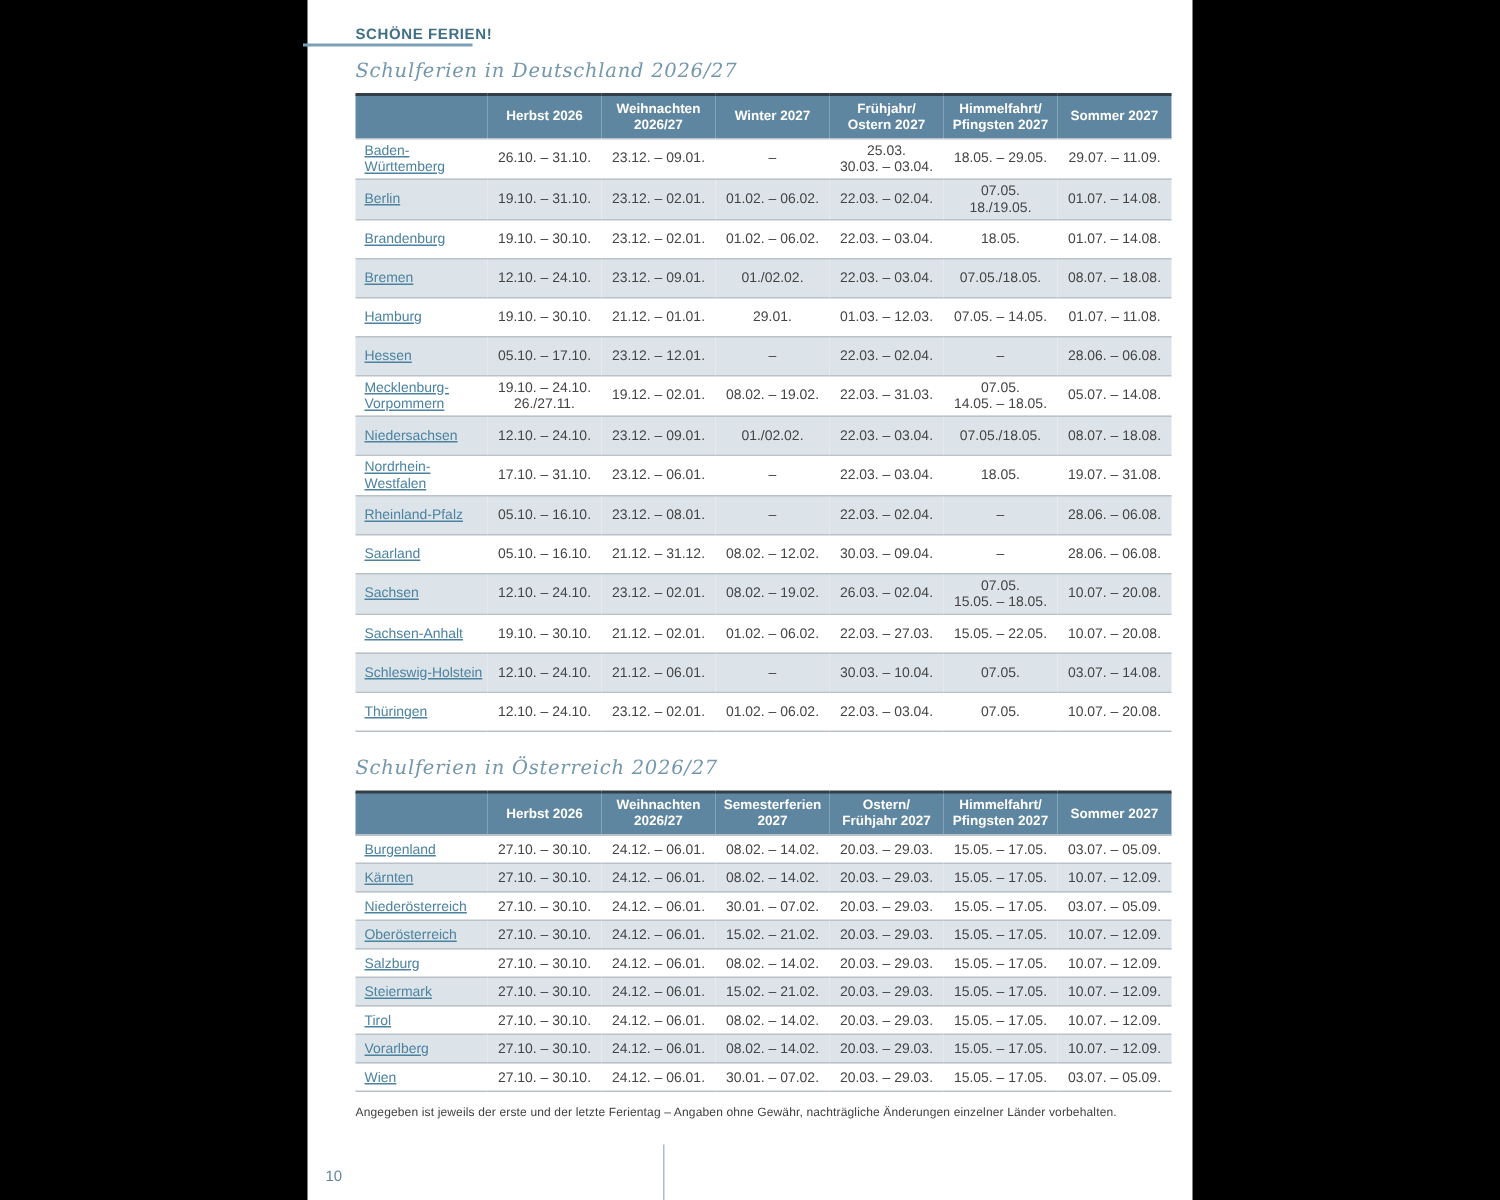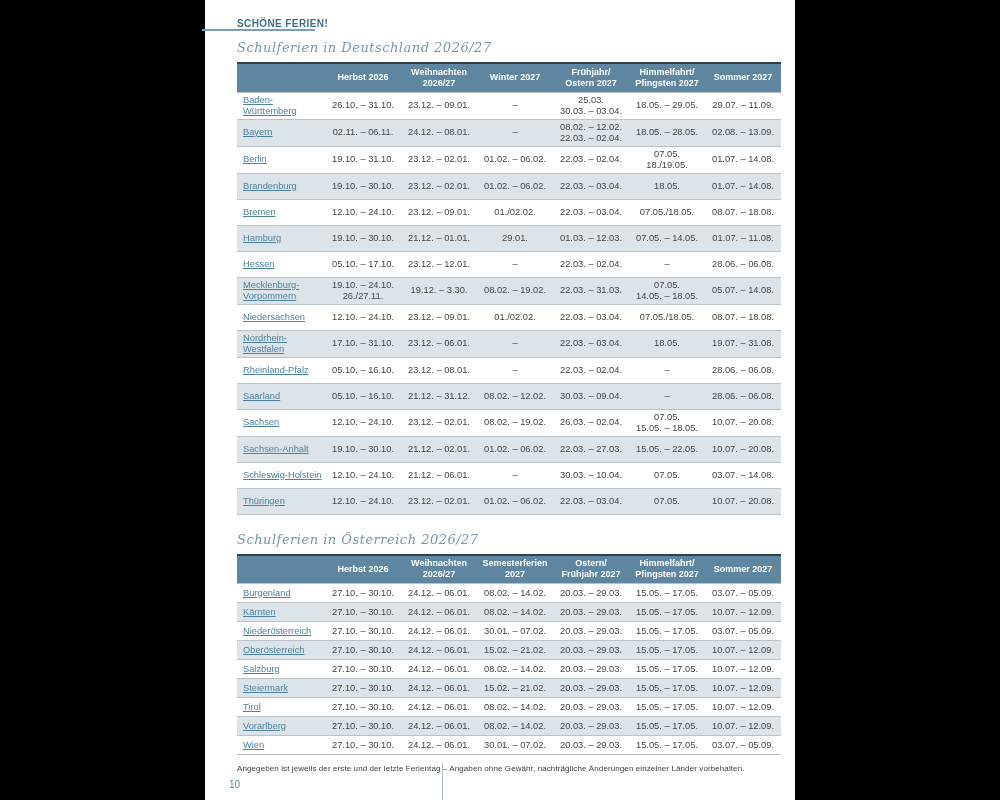--- a/index.html
+++ b/index.html
@@ -35,21 +35,21 @@
     text-align:center;vertical-align:middle;white-space:pre;padding:0 2px;}
   tbody td{font-size:9.3px;color:var(--body-text);text-align:center;vertical-align:middle;
     border-top:1px solid var(--rule);white-space:pre;line-height:11px;padding:2px 2px;}
   tbody tr:nth-child(even){background:var(--row-alt);}
   tbody tr:last-child td{border-bottom:1px solid var(--rule);}
   tbody td.land{text-align:left;color:var(--land-color);padding-left:6px;text-decoration:underline;}
   .t-de tbody td{height:26px;}
   .t-at tbody td{height:19px;}
 
   .footnote{margin-top:9px;font-size:8px;color:#3d3d3d;letter-spacing:.1px;}
-  .page-num{position:absolute;left:217px;top:779px;font-size:10px;color:var(--header-bg);margin-left:12px;}
+  .page-num{position:absolute;left:217px;top:779px;font-size:10px;color:var(--header-bg);}
   .spine-line{position:absolute;left:237px;top:763px;width:1px;height:37px;background:#a9bdc8;}
 </style>
 </head>
 <body>
 
 <div class="canvas">
   <div class="page">
     <div class="content">
 
       <div class="kicker-wrap">
@@ -89,30 +89,20 @@
 Württemberg</td>
               <td>26.10. – 31.10.</td>
               <td>23.12. – 09.01.</td>
               <td>–</td>
               <td>25.03.
 30.03. – 03.04.</td>
               <td>18.05. – 29.05.</td>
               <td>29.07. – 11.09.</td>
             </tr>
             <tr>
-              <td class="land">Bayern</td>
-              <td>02.11. – 06.11.</td>
-              <td>24.12. – 08.01.</td>
-              <td>–</td>
-              <td>08.02. – 12.02.
-22.03. – 02.04.</td>
-              <td>18.05. – 28.05.</td>
-              <td>02.08. – 13.09.</td>
-            </tr>
-            <tr>
               <td class="land">Berlin</td>
               <td>19.10. – 31.10.</td>
               <td>23.12. – 02.01.</td>
               <td>01.02. – 06.02.</td>
               <td>22.03. – 02.04.</td>
               <td>07.05.
 18./19.05.</td>
               <td>01.07. – 14.08.</td>
             </tr>
             <tr>
@@ -149,21 +139,21 @@
               <td>–</td>
               <td>22.03. – 02.04.</td>
               <td>–</td>
               <td>28.06. – 06.08.</td>
             </tr>
             <tr>
               <td class="land">Mecklenburg-
 Vorpommern</td>
               <td>19.10. – 24.10.
 26./27.11.</td>
-              <td>19.12. – 3.30.</td>
+              <td>19.12. – 02.01.</td>
               <td>08.02. – 19.02.</td>
               <td>22.03. – 31.03.</td>
               <td>07.05.
 14.05. – 18.05.</td>
               <td>05.07. – 14.08.</td>
             </tr>
             <tr>
               <td class="land">Niedersachsen</td>
               <td>12.10. – 24.10.</td>
               <td>23.12. – 09.01.</td>

